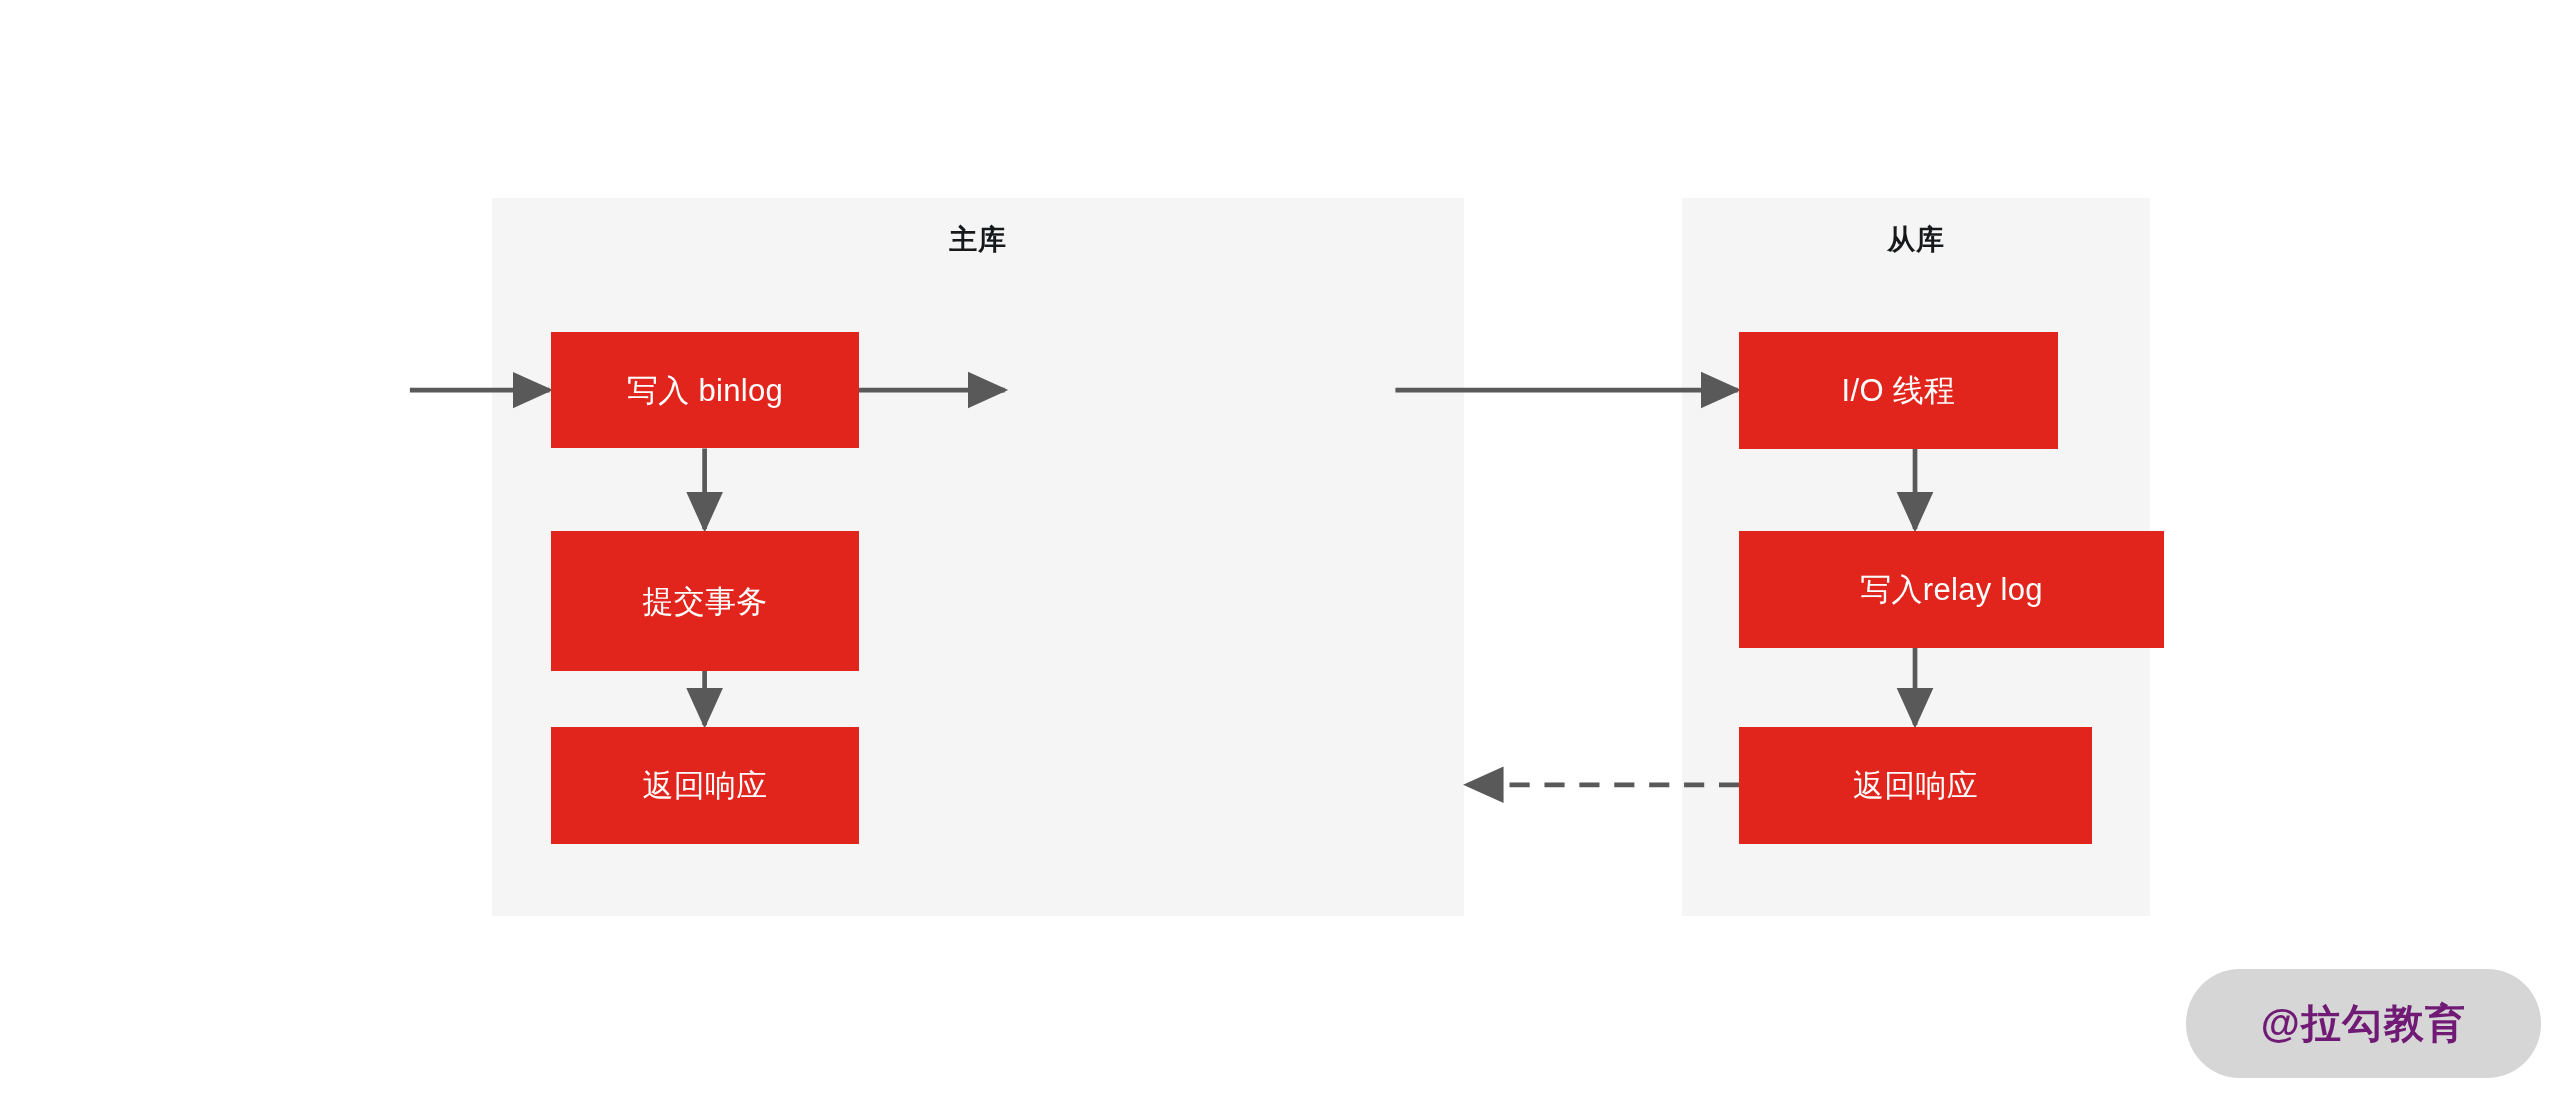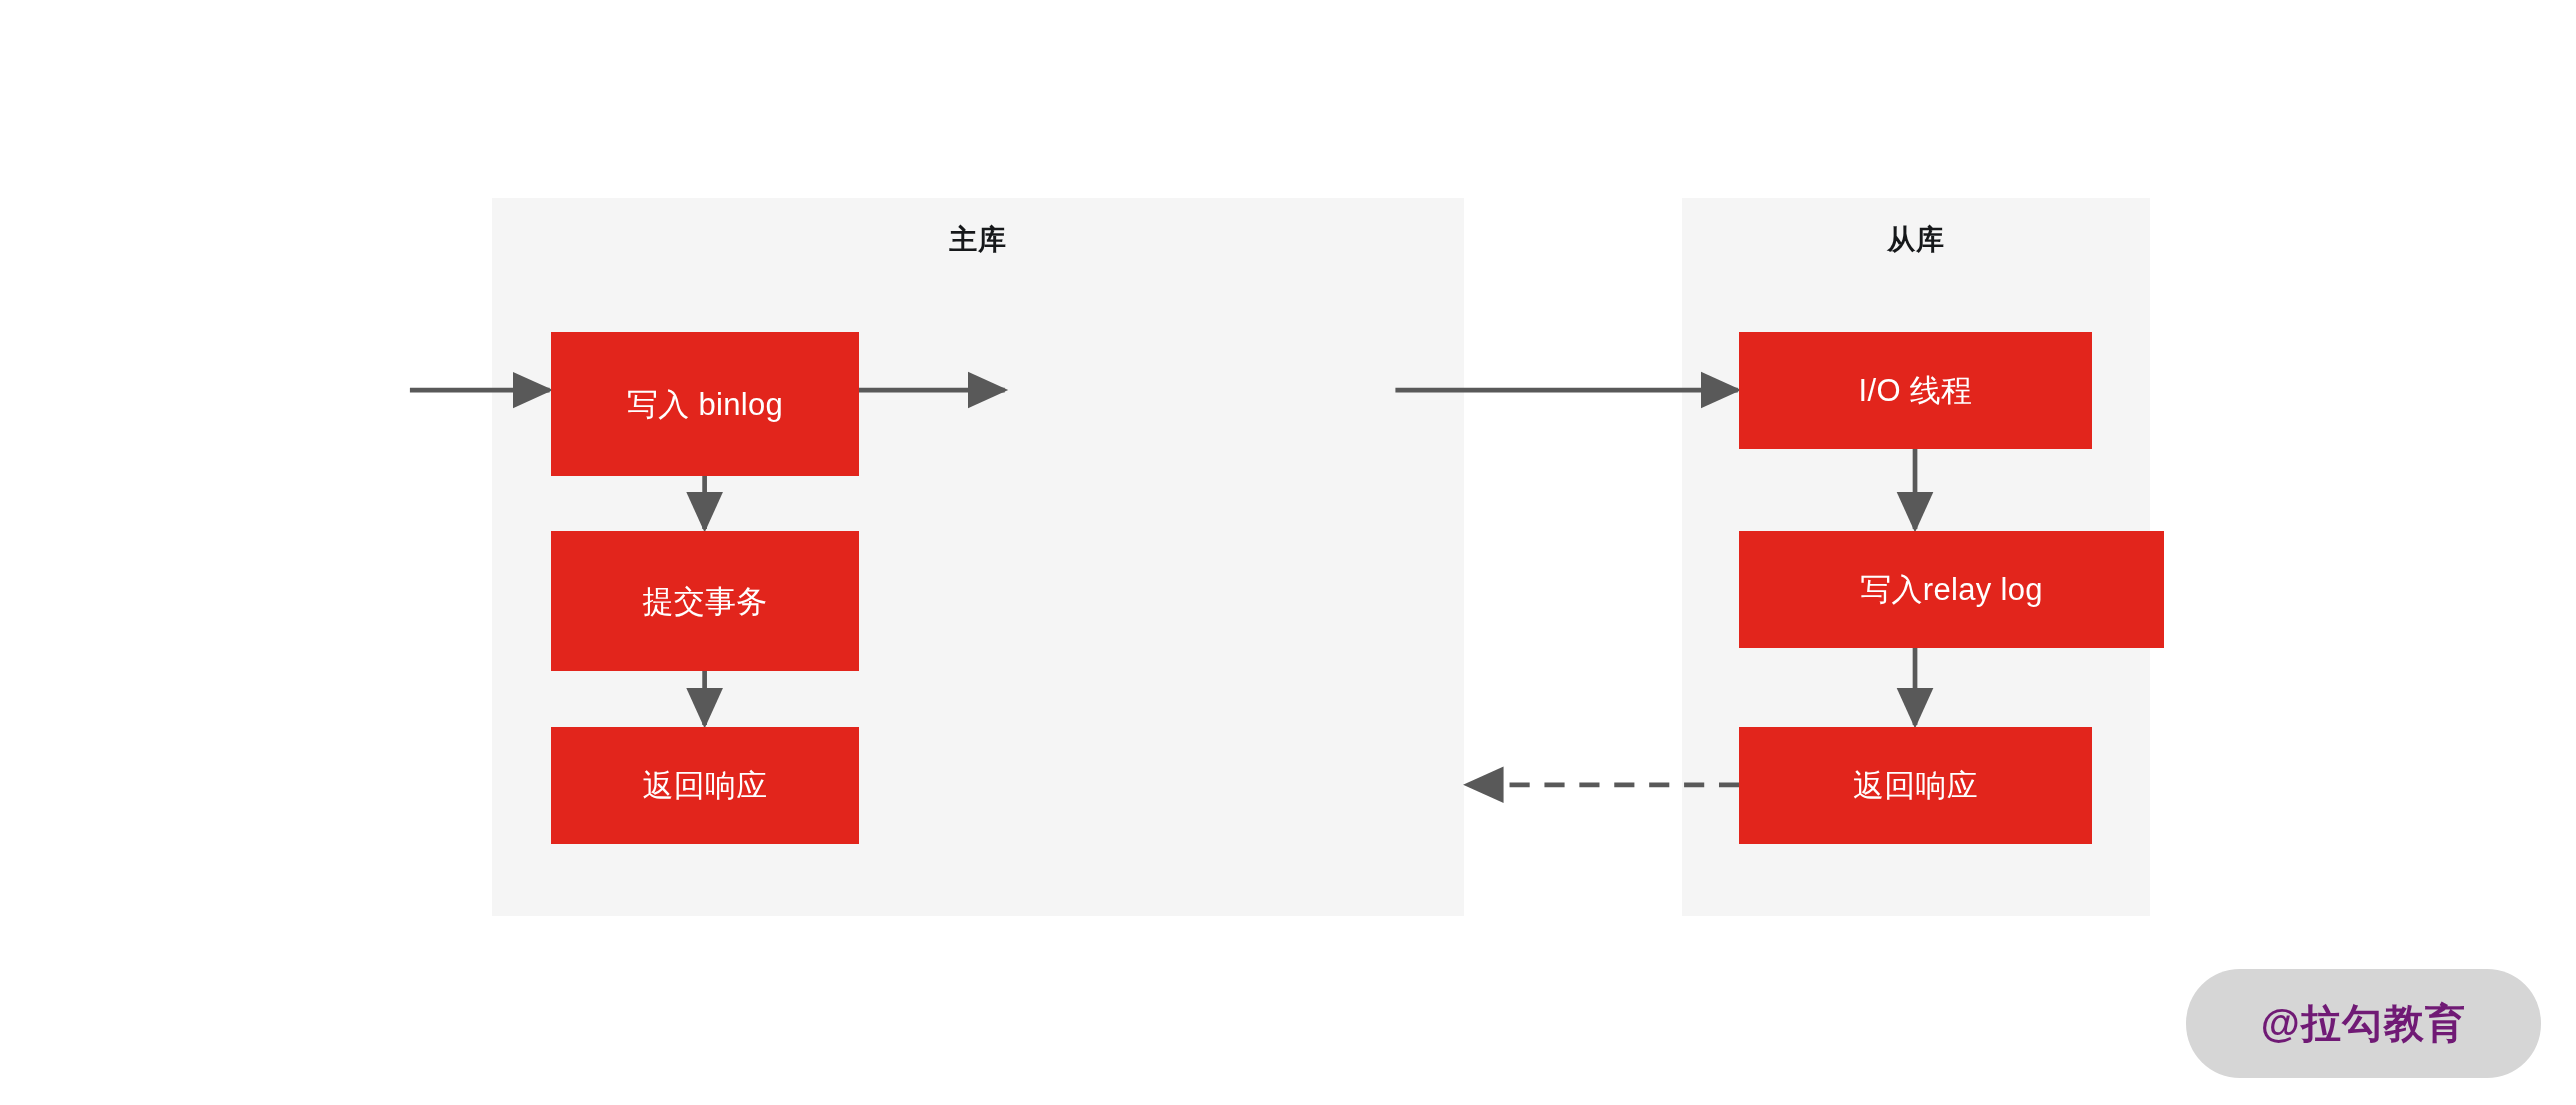--- a/index.html
+++ b/index.html
@@ -49,27 +49,27 @@
     align-items: center;
     justify-content: center;
     font-size: 31px;
     font-weight: 400;
     letter-spacing: 0.3px;
     white-space: nowrap;
     line-height: 1;
   }
 
   
-  #node-write-binlog  { left: 551px;  top: 332px;  width: 308px; height: 144px; }
+  #node-write-binlog  { left: 551px;  top: 332px;  width: 308px; height: 116px; }
   #node-commit-tx     { left: 551px;  top: 531px;  width: 308px; height: 140px; }
   #node-master-resp   { left: 551px;  top: 727px; width: 308px; height: 117px; }
   #node-log-dump      { left: 1006px; top: 332px;  width: 389px; height: 117px; }
 
   
-  #node-io-thread     { left: 1739px; top: 332px;  width: 353px; height: 117px; }
+  #node-io-thread     { left: 1739px; top: 332px;  width: 319px; height: 117px; }
   #node-relay-log     { left: 1739px; top: 531px;  width: 425px; height: 117px; }
   #node-slave-resp    { left: 1739px; top: 727px; width: 353px; height: 117px; }
 
   
   #connectors {
     position: absolute;
     left: 0;
     top: 0;
     width: 2576px;
     height: 1105px;

